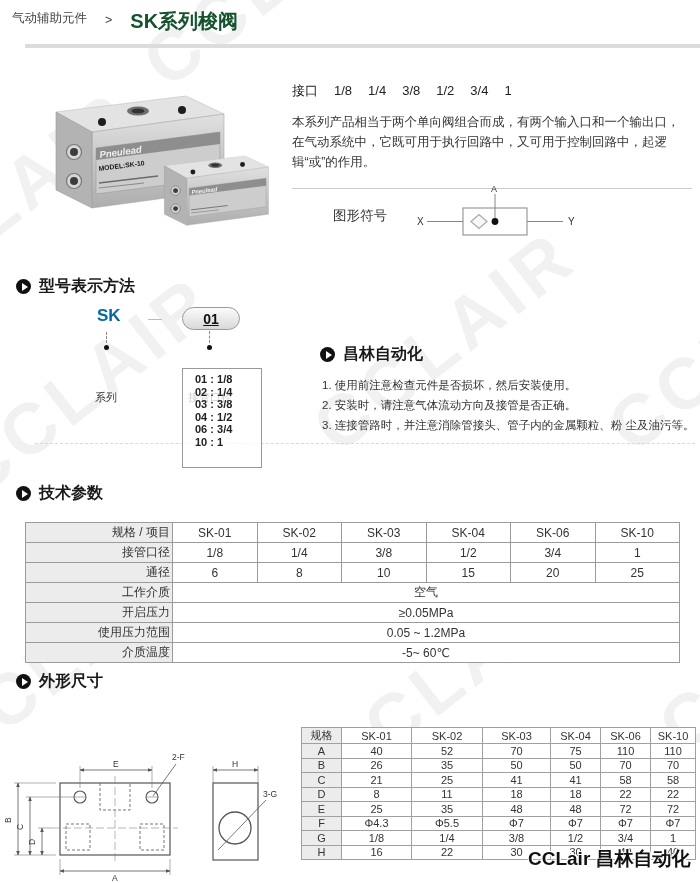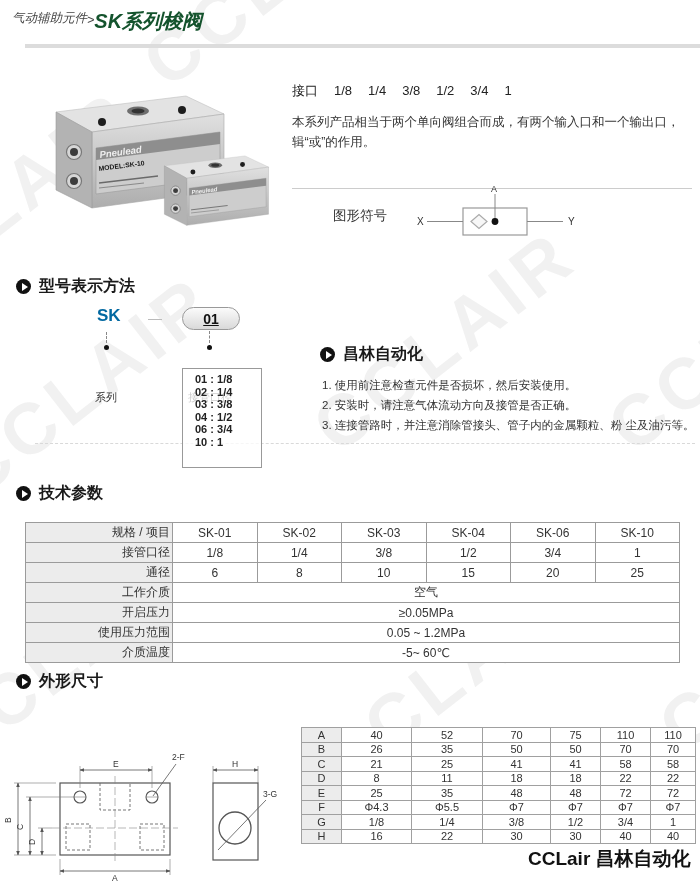--- a/index.html
+++ b/index.html
@@ -3,21 +3,21 @@
 <meta charset="utf-8">
 <style>
   html,body{margin:0;padding:0;}
   body{width:700px;height:883px;position:relative;overflow:hidden;background:#fff;
        font-family:"Liberation Sans","DejaVu Sans",sans-serif;color:#333;}
   .abs{position:absolute;}
   
   .wm{position:absolute;font-size:72px;font-weight:bold;letter-spacing:6px;white-space:nowrap;
       color:rgba(60,60,60,0.07);transform:rotate(-38deg);pointer-events:none;z-index:0;}
   
-  .topbar{position:absolute;left:12px;top:10px;display:flex;align-items:flex-end;gap:0;z-index:2;font-style:italic;}
+  .topbar{position:absolute;left:12px;top:10px;display:flex;align-items:flex-end;gap:18px;z-index:2;}
   .crumb{font-size:12.5px;color:#444;padding-bottom:4px;}
   .crumb-sep{font-size:12.5px;color:#444;padding-bottom:4px;}
   .title{font-size:20px;font-weight:bold;color:#14532d;margin:0;line-height:1;}
   .divider-bar{position:absolute;left:25px;top:44px;width:675px;height:4px;background:#dcdcdc;z-index:1;}
   
   .ports-line{position:absolute;left:292px;top:82px;font-size:13px;color:#222;z-index:2;}
   .ports-line .pi{margin-left:16px;}
   .desc{position:absolute;left:292px;top:112px;font-size:12.5px;line-height:20px;color:#333;z-index:2;white-space:nowrap;}
   .thin-hr{position:absolute;left:292px;top:188px;width:400px;border-top:1px solid #ccc;z-index:2;}
   .sym-label{position:absolute;left:333px;top:207px;font-size:13.5px;color:#333;z-index:2;}
@@ -108,20 +108,21 @@
     <text x="64" y="78" transform="rotate(-7.3 64 78)" font-size="9.5" font-style="italic" font-weight="bold" fill="#efefef">Pneulead</text>
   </g>
 </svg>
 
 <div class="ports-line">
   <span>接口</span><span class="pi">1/8</span><span class="pi">1/4</span><span class="pi">3/8</span><span class="pi">1/2</span><span class="pi">3/4</span><span class="pi">1</span>
 </div>
 
 <div class="desc">
   <div>本系列产品相当于两个单向阀组合而成，有两个输入口和一个输出口，</div>
+  <div>在气动系统中，它既可用于执行回路中，又可用于控制回路中，起逻</div>
   <div>辑“或”的作用。</div>
 </div>
 <div class="thin-hr"></div>
 
 <span class="sym-label">图形符号</span>
 <svg class="abs" style="left:405px;top:184px;" width="180" height="62" viewBox="0 0 180 62">
   <rect x="58" y="24" width="64" height="27" fill="none" stroke="#999" stroke-width="1.2"></rect>
   <line x1="22" y1="37.5" x2="58" y2="37.5" stroke="#888" stroke-width="1"></line>
   <line x1="122" y1="37.5" x2="158" y2="37.5" stroke="#888" stroke-width="1"></line>
   <line x1="90" y1="10" x2="90" y2="37.5" stroke="#888" stroke-width="1"></line>
@@ -288,20 +289,29 @@
     <col style="width:40px">
       <col style="width:70px">
       <col style="width:71px">
     <col style="width:68px">
       <col style="width:50px">
       <col style="width:50px">
       <col style="width:45px">
   </colgroup>
   <tbody>
       <tr>
+        <th class="lbl">规格</th>
+        <th>SK-01</th>
+        <th>SK-02</th>
+        <th>SK-03</th>
+        <th>SK-04</th>
+        <th>SK-06</th>
+        <th>SK-10</th>
+      </tr>
+      <tr>
         <th class="lbl">A</th>
         <td>40</td>
         <td>52</td>
         <td>70</td>
         <td>75</td>
         <td>110</td>
         <td>110</td>
       </tr>
       <tr>
         <th class="lbl">B</th>

